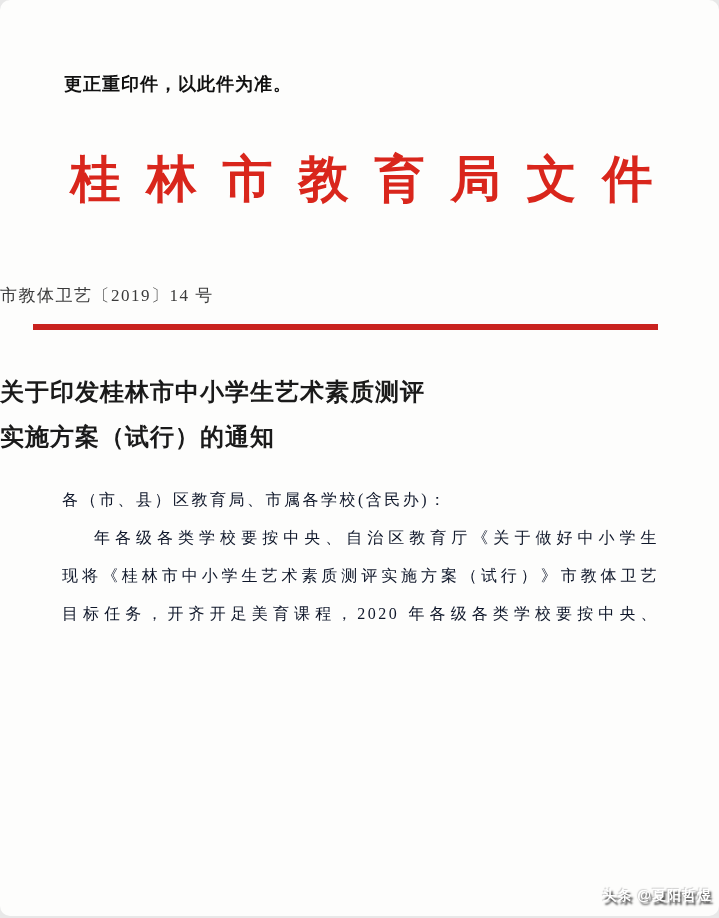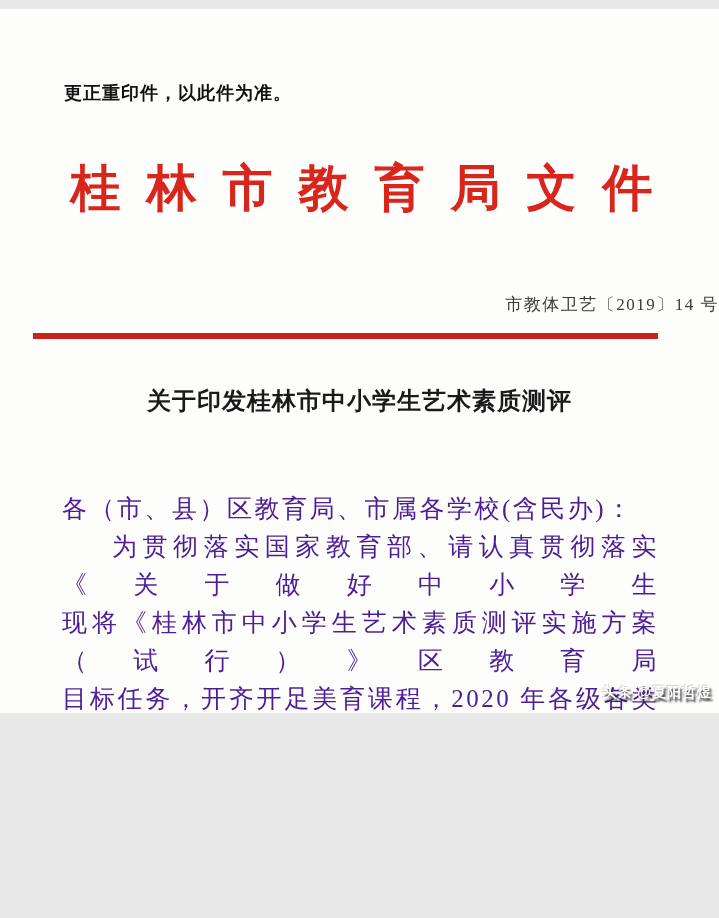--- a/index.html
+++ b/index.html
@@ -3,26 +3,27 @@
 <meta charset="utf-8">
 <style>
   html, body {
     margin: 0;
     padding: 0;
     background: #e8e8e8;
   }
   .page {
     position: relative;
     width: 719px;
-    height: 704px;
-    margin: 9px auto;
+    height: 916px;
+    margin: 0 auto;
     background: #fdfdfc;
     overflow: hidden;
     font-family: "Liberation Serif", "DejaVu Serif", serif;
     color: #222;
+    border-radius: 10px;
   }
   .note {
     position: absolute;
     left: 64px;
     top: 72px;
     font-size: 18px;
     font-weight: 700;
     letter-spacing: 1px;
     color: #111;
   }
@@ -37,58 +38,58 @@
     color: var(--header-red, #d9261c);
     letter-spacing: 0.52em;
     padding-left: 0.52em;
     white-space: nowrap;
   }
   .docnum {
     position: absolute;
     left: 0;
     right: 0;
     top: 284px;
-    text-align: right;
+    text-align: left;
     font-size: 17px;
     letter-spacing: 1.5px;
     color: #3a3a3a;
     font-family: Liberation Serif, serif;
   }
   .rule {
     position: absolute;
     left: 33px;
     top: 324px;
     width: 625px;
     height: 6px;
     background: var(--rule-red, #c9221f);
   }
   .doc-title {
     position: absolute;
     left: 0;
     right: 0;
     top: 370px;
-    text-align: center;
+    text-align: left;
     font-size: 24px;
     font-weight: 700;
     line-height: 45px;
     letter-spacing: 1px;
     color: #1a1a1a;
   }
   .body-block {
     position: absolute;
     left: 62px;
     right: 60px;
     top: 481px;
   }
   .line {
-    font-size: 25px;
+    font-size: 16px;
     line-height: 38px;
     letter-spacing: 2.5px;
     white-space: nowrap;
-    color: #4c1d95;
+    color: #0f172a;
   }
   .line.fill {
     white-space: normal;
     text-align: justify;
     text-align-last: justify;
     text-justify: inter-character;
   }
   .line.indent {
     text-indent: 2em;
   }
@@ -112,25 +113,26 @@
   <div class="note">更正重印件，以此件为准。</div>
 
   <div class="agency">桂林市教育局文件</div>
 
   <div class="docnum">市教体卫艺〔2019〕14 号</div>
 
   <div class="rule"></div>
 
   <div class="doc-title">
     <div>关于印发桂林市中小学生艺术素质测评</div>
+    <div>实施方案（试行）的通知</div>
   </div>
 
   <div class="body-block">
     <div class="line">各（市、县）区教育局、市属各学校(含民办)：</div>
-    <div class="line indent fill">为贯彻落实国家教育部、请认真贯彻落实《关于做好中小学生</div>
-    <div class="line fill">现将《桂林市中小学生艺术素质测评实施方案（试行）》区教育局</div>
+    <div class="line indent fill">年各级各类学校要按中央、自治区教育厅《关于做好中小学生</div>
+    <div class="line fill">现将《桂林市中小学生艺术素质测评实施方案（试行）》市教体卫艺</div>
     <div class="line fill">目标任务，开齐开足美育课程，2020 年各级各类学校要按中央、</div>
 
   </div>
 
   <div class="watermark">头条 @夏阳哲煜</div>
 
 </div>
 
 </body></html>

